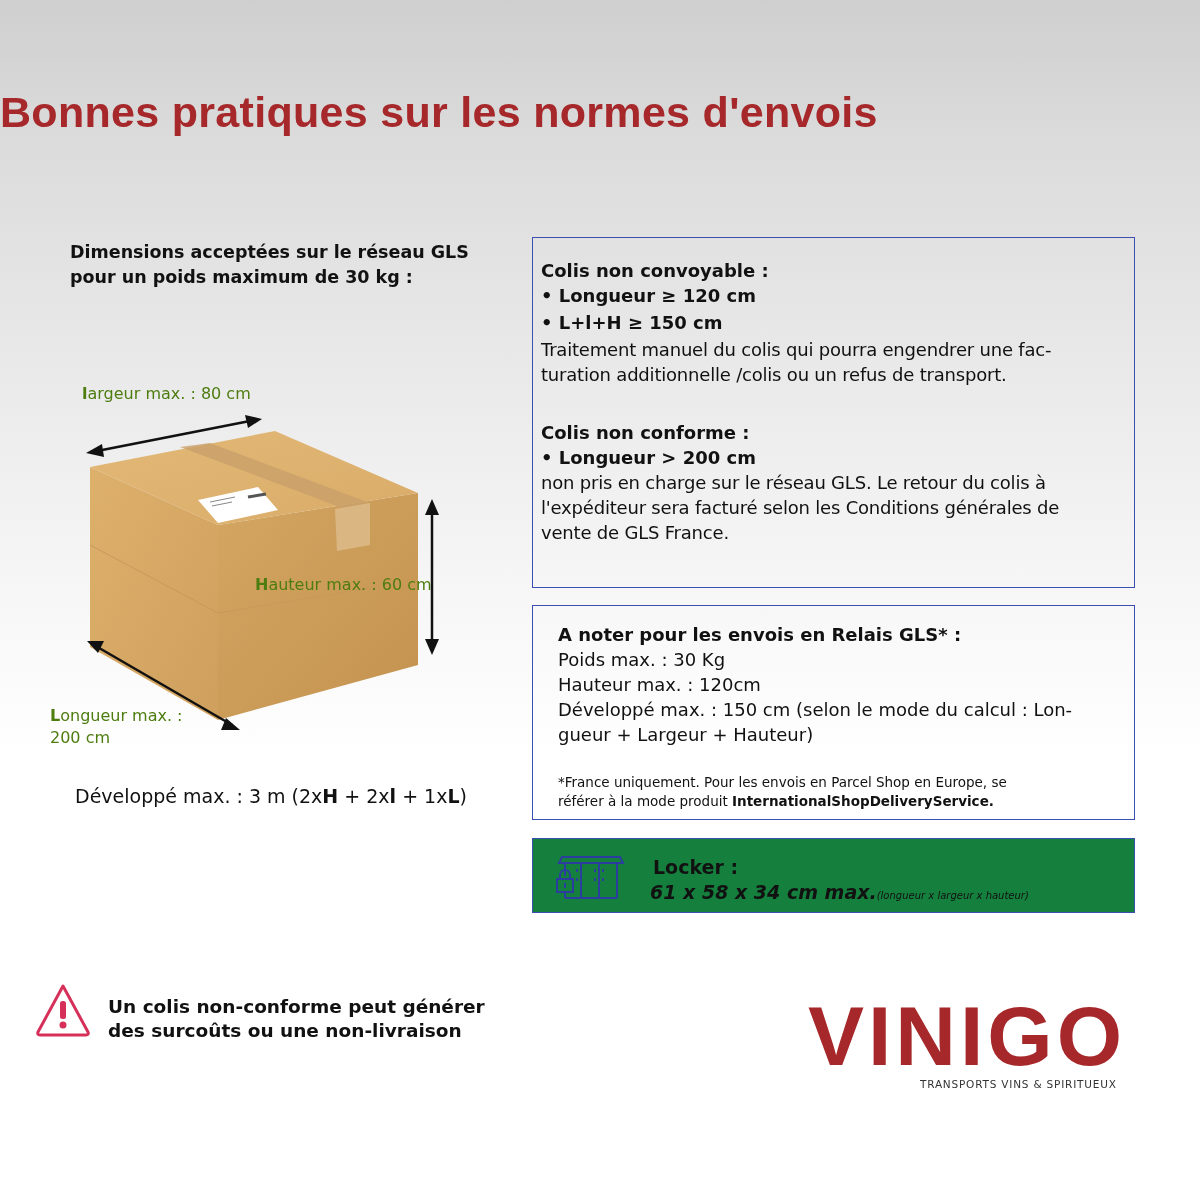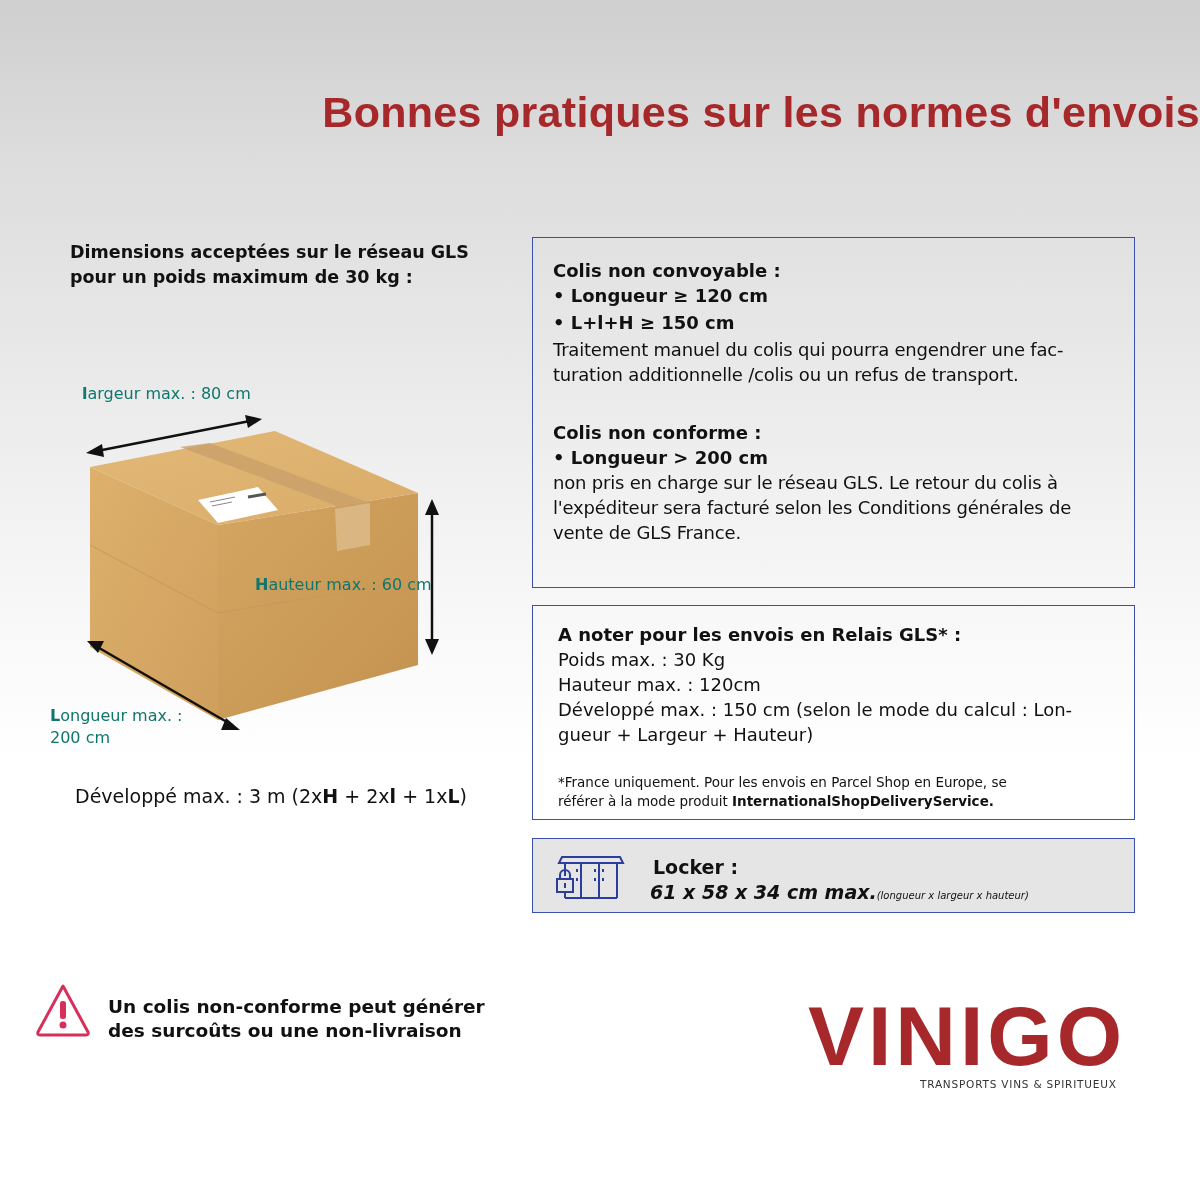--- a/index.html
+++ b/index.html
@@ -5,42 +5,42 @@
   * { box-sizing: border-box; margin: 0; padding: 0; }
   html, body { width: 1200px; height: 1200px; overflow: hidden; }
   body {
     font-family: "DejaVu Sans", "Liberation Sans", sans-serif;
     color: #111;
     background: linear-gradient(180deg, #cfcfcf 0px, #dcdcdc 150px, #eaeaea 380px, #f7f7f7 600px, #ffffff 760px, #ffffff 1200px);
     position: relative;
   }
   .abs { position: absolute; }
   .title {
-    top: 88px; left: 0; width: 1200px; text-align: right;
+    top: 88px; left: 0; width: 1200px; text-align: left;
     font-family: "Liberation Sans", sans-serif; font-weight: bold;
     font-size: 43px; color: #a6282a; letter-spacing: 0.3px;
   }
   .dims-heading {
     top: 240px; left: 70px; width: 450px;
     font-weight: bold; font-size: 17.5px; line-height: 25px;
   }
   .box-wrap { top: 375px; left: 30px; width: 470px; height: 380px; }
-  .dim-label { font-size: 16px; color: #0f766e; white-space: nowrap; }
+  .dim-label { font-size: 16px; color: #4d7c0f; white-space: nowrap; }
   .dim-label b { font-weight: bold; }
   .lbl-largeur { top: 384px; left: 82px; }
   .lbl-hauteur { top: 575px; left: 255px; }
   .lbl-longueur { top: 705px; left: 50px; line-height: 22px; }
   .developpe-left { top: 785px; left: 75px; font-size: 19px; white-space: nowrap; }
 
   .panel {
     position: absolute; border: 1.5px solid #3b4fb0; background: transparent;
   }
-  .panel-1 { top: 237px; left: 532px; width: 603px; height: 351px; padding: 20px 0 0 20px; }
+  .panel-1 { top: 237px; left: 532px; width: 603px; height: 351px; padding: 20px 0 0 8px; }
   .panel-2 { top: 605px; left: 532px; width: 603px; height: 215px; padding: 16px 0 0 25px; }
-  .panel-3 { top: 838px; left: 532px; width: 603px; height: 75px; background: #e5e5e5; }
+  .panel-3 { top: 838px; left: 532px; width: 603px; height: 75px; background: #15803d; }
   .p-h { font-weight: bold; font-size: 18px; line-height: 25px; }
   .p-b { font-weight: bold; font-size: 18px; line-height: 28px; }
   .p-t { font-size: 18px; line-height: 25px; letter-spacing: -0.2px; }
   .gap { height: 25px; }
   .p2-t { font-size: 18px; line-height: 25px; }
   .p2-foot { font-size: 13.5px; line-height: 19px; margin-top: 26px; }
   .locker-icon { top: 15px; left: 22px; width: 70px; height: 48px; }
   .locker-title { top: 17px; left: 120px; font-weight: bold; font-size: 19px; }
   .locker-dims { top: 42px; left: 117px; font-weight: bold; font-size: 19px; white-space: nowrap; font-style: italic; }
   .locker-dims small { font-weight: normal; font-size: 10px; }

